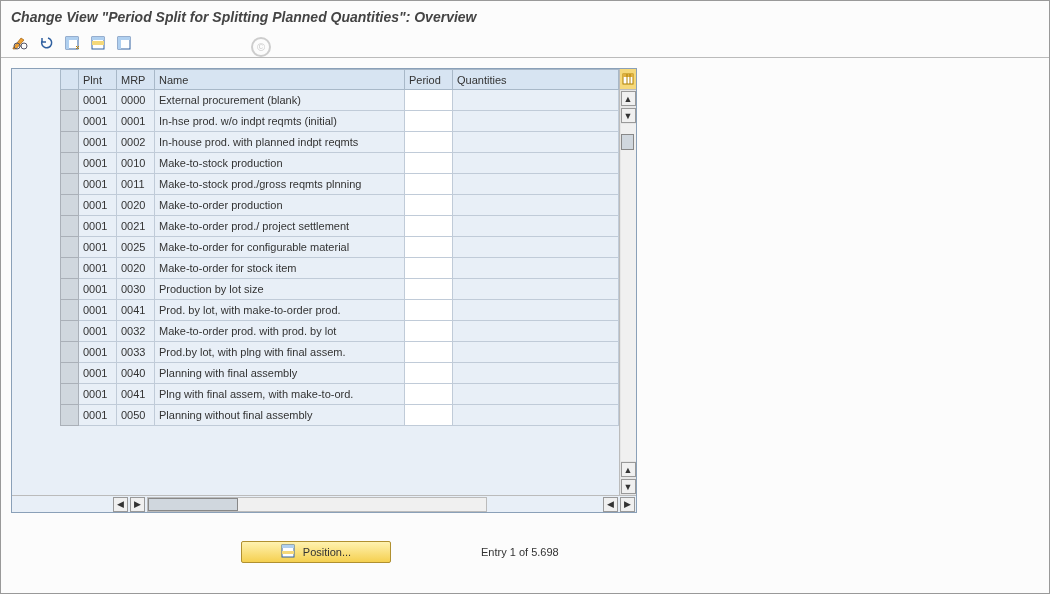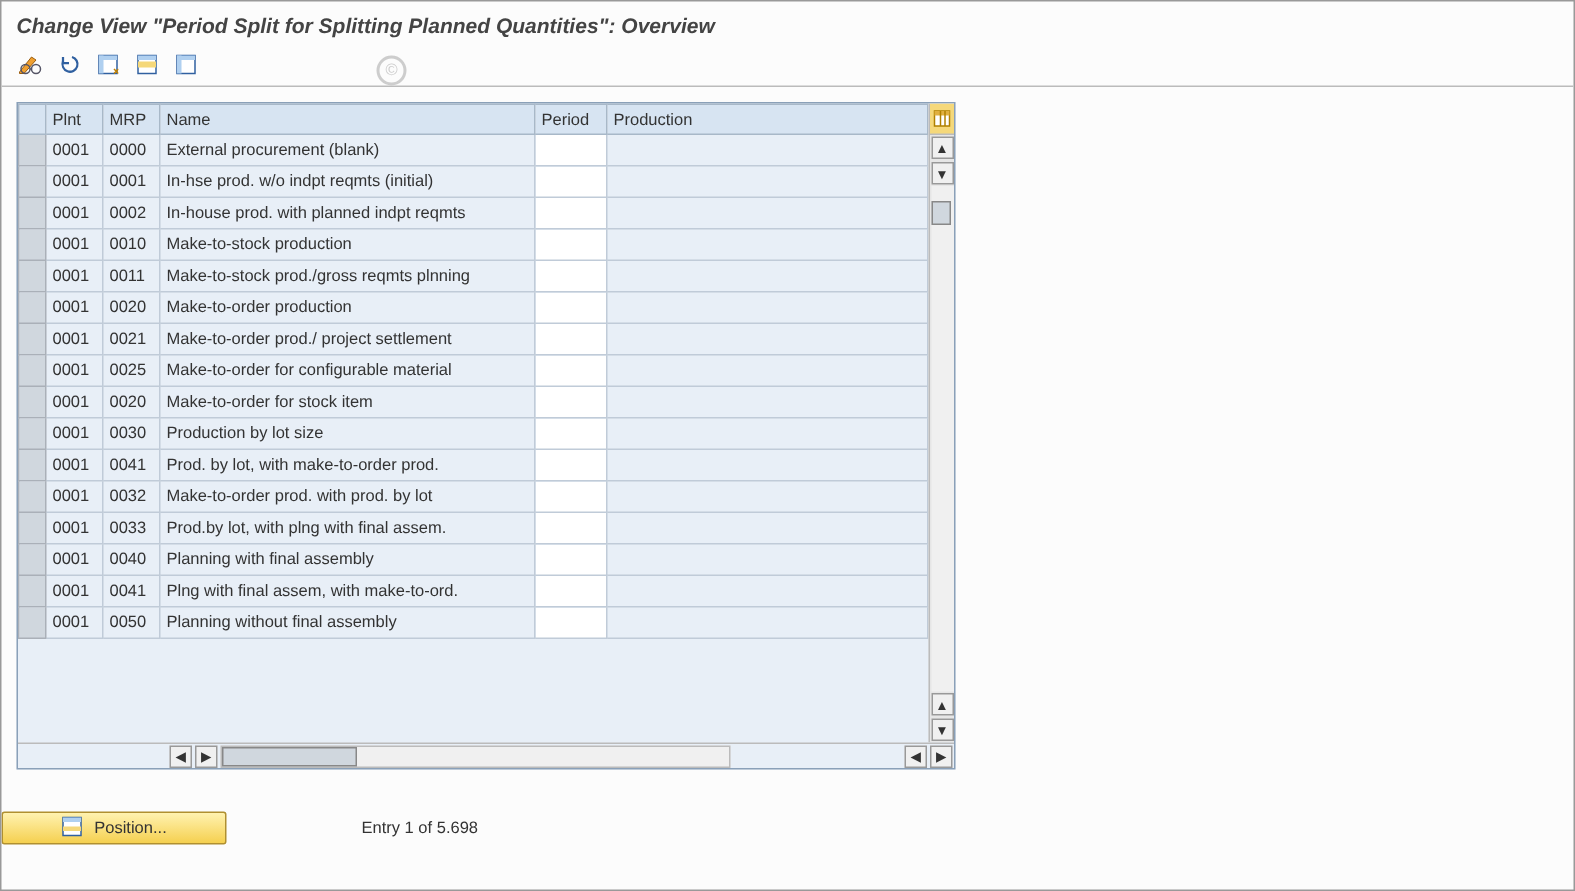--- a/index.html
+++ b/index.html
@@ -65,21 +65,21 @@
   .grid-area {
     margin: 10px;
     border: 1px solid #8aa0b8;
     width: 626px;
     height: 445px;
     display: flex;
     flex-direction: column;
     background: #e8eff7;
   }
   .grid-body { flex: 1; display: flex; overflow: hidden; }
-  .grid-table-wrap { flex: 1; overflow: hidden; }
+  .grid-table-wrap { flex: 1; overflow: hidden; margin-left: 48px; }
   table.grid {
     border-collapse: collapse;
     width: 100%;
     table-layout: fixed;
   }
   table.grid th {
     background: #d7e4f2;
     border: 1px solid #a8b8c8;
     padding: 3px 4px;
     text-align: left;
@@ -131,20 +131,21 @@
     border-top:1px solid #bbb;
     padding-left: 100px;
   }
   .hscroll .arrow { width: 15px; height: 15px; background: #f0f0f0; border:1px solid #999; margin:0 1px; font-size:9px; display:flex;align-items:center;justify-content:center; cursor:pointer;}
   .hscroll .track { width: 340px; height: 15px; background: #f0f0f0; border:1px solid #bbb; position:relative; margin:0 1px;}
   .hscroll .thumb { position:absolute; left:0; top:0; width:90px; height:13px; background:#d0d7de;border:1px solid #888;}
   .footer {
     display:flex;
     align-items:center;
     gap: 90px;
+    padding-left: 240px;
     margin-top: 28px;
   }
   .position-btn {
     display:flex;align-items:center;justify-content:center;
     gap:8px;
     width: 150px; height: 22px;
     background: linear-gradient(#fff2b0, #f5d050);
     border: 1px solid #b09030;
     border-radius: 2px;
     cursor: pointer;
@@ -214,21 +215,21 @@
             <col class="col-psplit">
             <col class="col-desc">
         </colgroup>
         <thead>
           <tr>
             <th></th>
             <th>Plnt</th>
             <th>MRP</th>
             <th>Name</th>
             <th>Period</th>
-            <th>Production</th>
+            <th>Quantities</th>
           </tr>
         </thead>
         <tbody id="grid-rows">
             <tr>
               <td class="sel"></td>
               <td>0001</td>
               <td>0000</td>
               <td>External procurement             (blank)</td>
               <td class="input"></td>
               <td></td>

